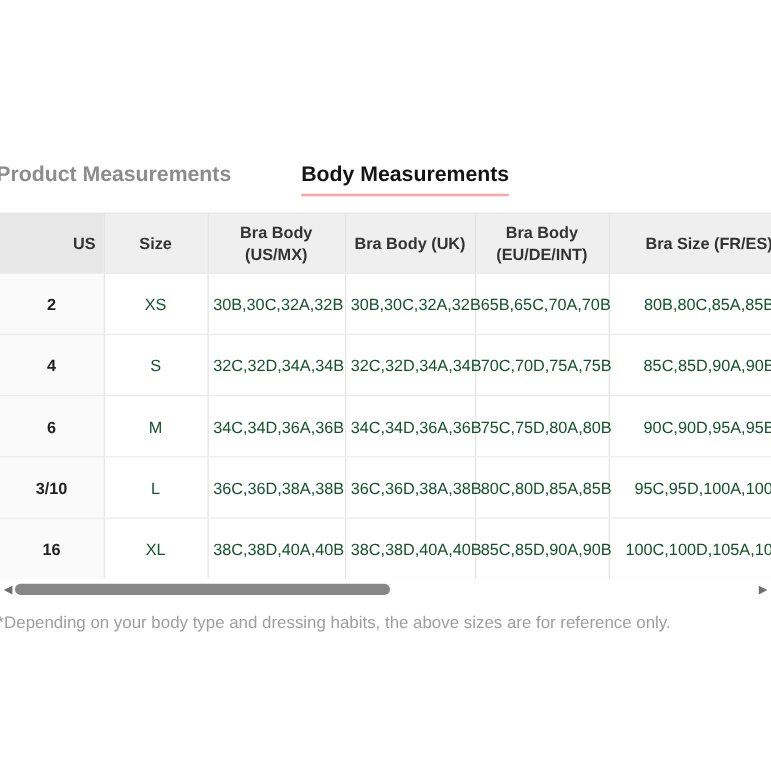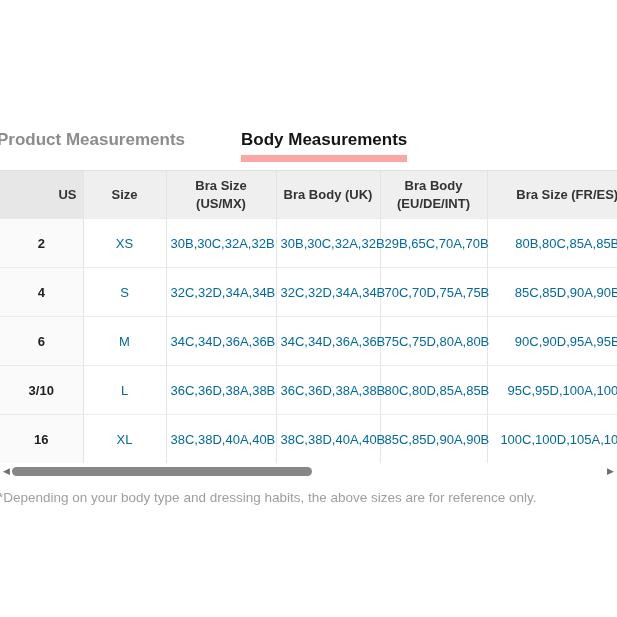--- a/index.html
+++ b/index.html
@@ -5,40 +5,40 @@
   * { margin:0; padding:0; box-sizing:border-box; }
   html,body { width:617px; height:617px; background:#ffffff; overflow:hidden;
               font-family:"Liberation Sans","DejaVu Sans",sans-serif; }
   .stage { position:relative; width:617px; height:617px; background:#fff; }
 
   
   .tab { position:absolute; top:130px; font-size:17px; font-weight:bold;
          white-space:nowrap; cursor:pointer; }
   .tab-product { left:-3px; color:#8c8c8c; }
   .tab-body { left:241px; color:#141414; padding-bottom:5px;
-              border-bottom:7px solid #fca5a5; }
+              border-bottom:2px solid #fca5a5; }
 
   
   .table-wrap { position:absolute; top:170px; left:0; width:617px; height:293px;
                 overflow:hidden; }
   table { border-collapse:collapse; table-layout:fixed; width:647px;
           border-top:1px solid #e0e0e0; }
   col.c-us  { width:83px; }
   col.c-size{ width:83px; }
   col.c-usmx{ width:110px; }
   col.c-uk  { width:104px; }
   col.c-eu  { width:107px; }
   col.c-fr  { width:160px; }
   th, td { text-align:center; vertical-align:middle; font-size:13px;
            border-bottom:1px solid #ebebeb; border-left:1px solid #e4e4e4; }
   th:first-child, td:first-child { border-left:none; }
   th { height:48px; background:#efefef; color:#333333; font-weight:bold;
        padding:4px 6px; line-height:1.35; }
   th.first { background:#e7e7e7;text-align:right; }
-  td { height:49px; background:#ffffff; color:#0369a1; white-space:nowrap;
+  td { height:49px; background:#ffffff; color:#14532d; white-space:nowrap;
        padding:0 4px; }
   td.first { background:#fafafa; font-weight:bold; color:#222222; }
 
   
   .hscroll { position:absolute; top:463px; left:0; width:617px; height:17px; }
   .hs-arrow { position:absolute; top:0; height:17px; line-height:17px;
               font-size:9px; color:#6f6f6f; cursor:pointer; }
   .hs-left  { left:3px; }
   .hs-right { right:3px; }
   .hs-thumb { position:absolute; top:4px; left:12px; width:300px; height:9px;
@@ -63,33 +63,33 @@
           <col class="c-size">
           <col class="c-usmx">
         <col class="c-uk">
           <col class="c-eu">
           <col class="c-fr">
       </colgroup>
       <thead>
         <tr>
           <th class="first">US</th>
           <th>Size</th>
-          <th>Bra Size (US/MX)</th>
+          <th>Bra Body (US/MX)</th>
           <th>Bra Body (UK)</th>
           <th>Bra Body (EU/DE/INT)</th>
           <th>Bra Size (FR/ES)</th>
         </tr>
       </thead>
       <tbody>
         <tr>
           <td class="first">2</td>
           <td>XS</td>
           <td>30B,30C,32A,32B</td>
           <td>30B,30C,32A,32B</td>
-          <td>29B,65C,70A,70B</td>
+          <td>65B,65C,70A,70B</td>
           <td>80B,80C,85A,85B</td>
         </tr>
         <tr>
           <td class="first">4</td>
           <td>S</td>
           <td>32C,32D,34A,34B</td>
           <td>32C,32D,34A,34B</td>
           <td>70C,70D,75A,75B</td>
           <td>85C,85D,90A,90B</td>
         </tr>

